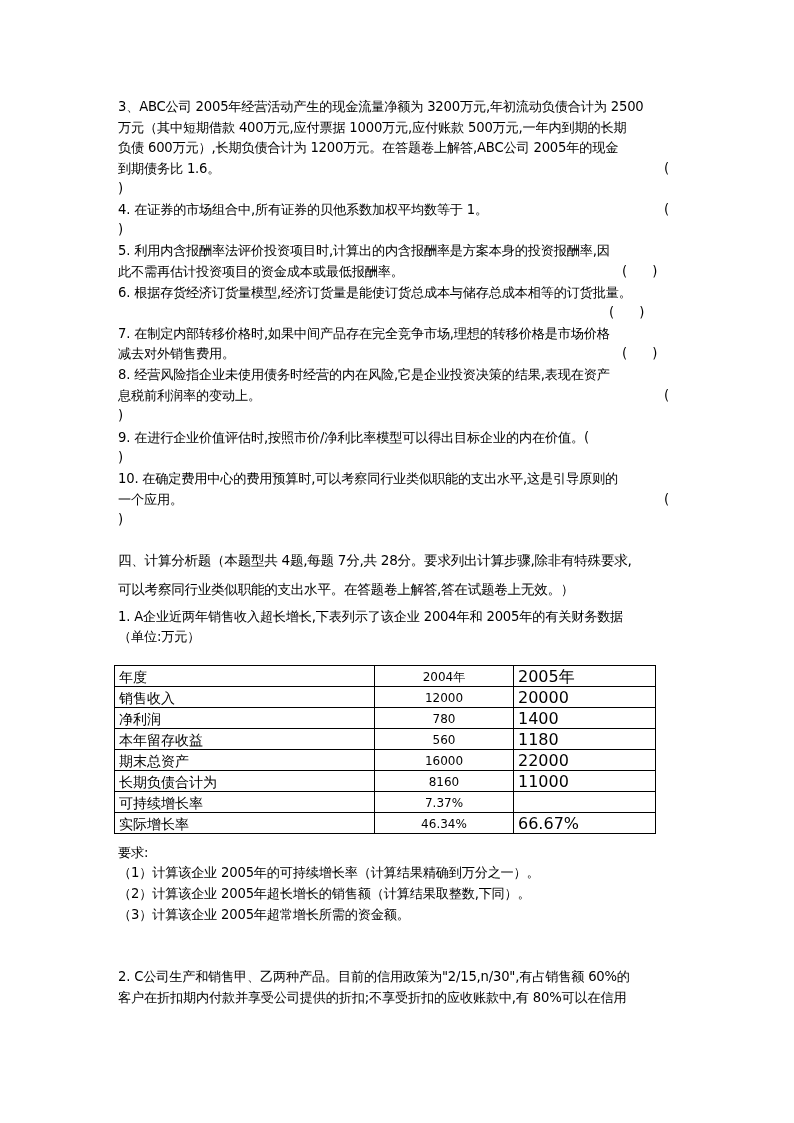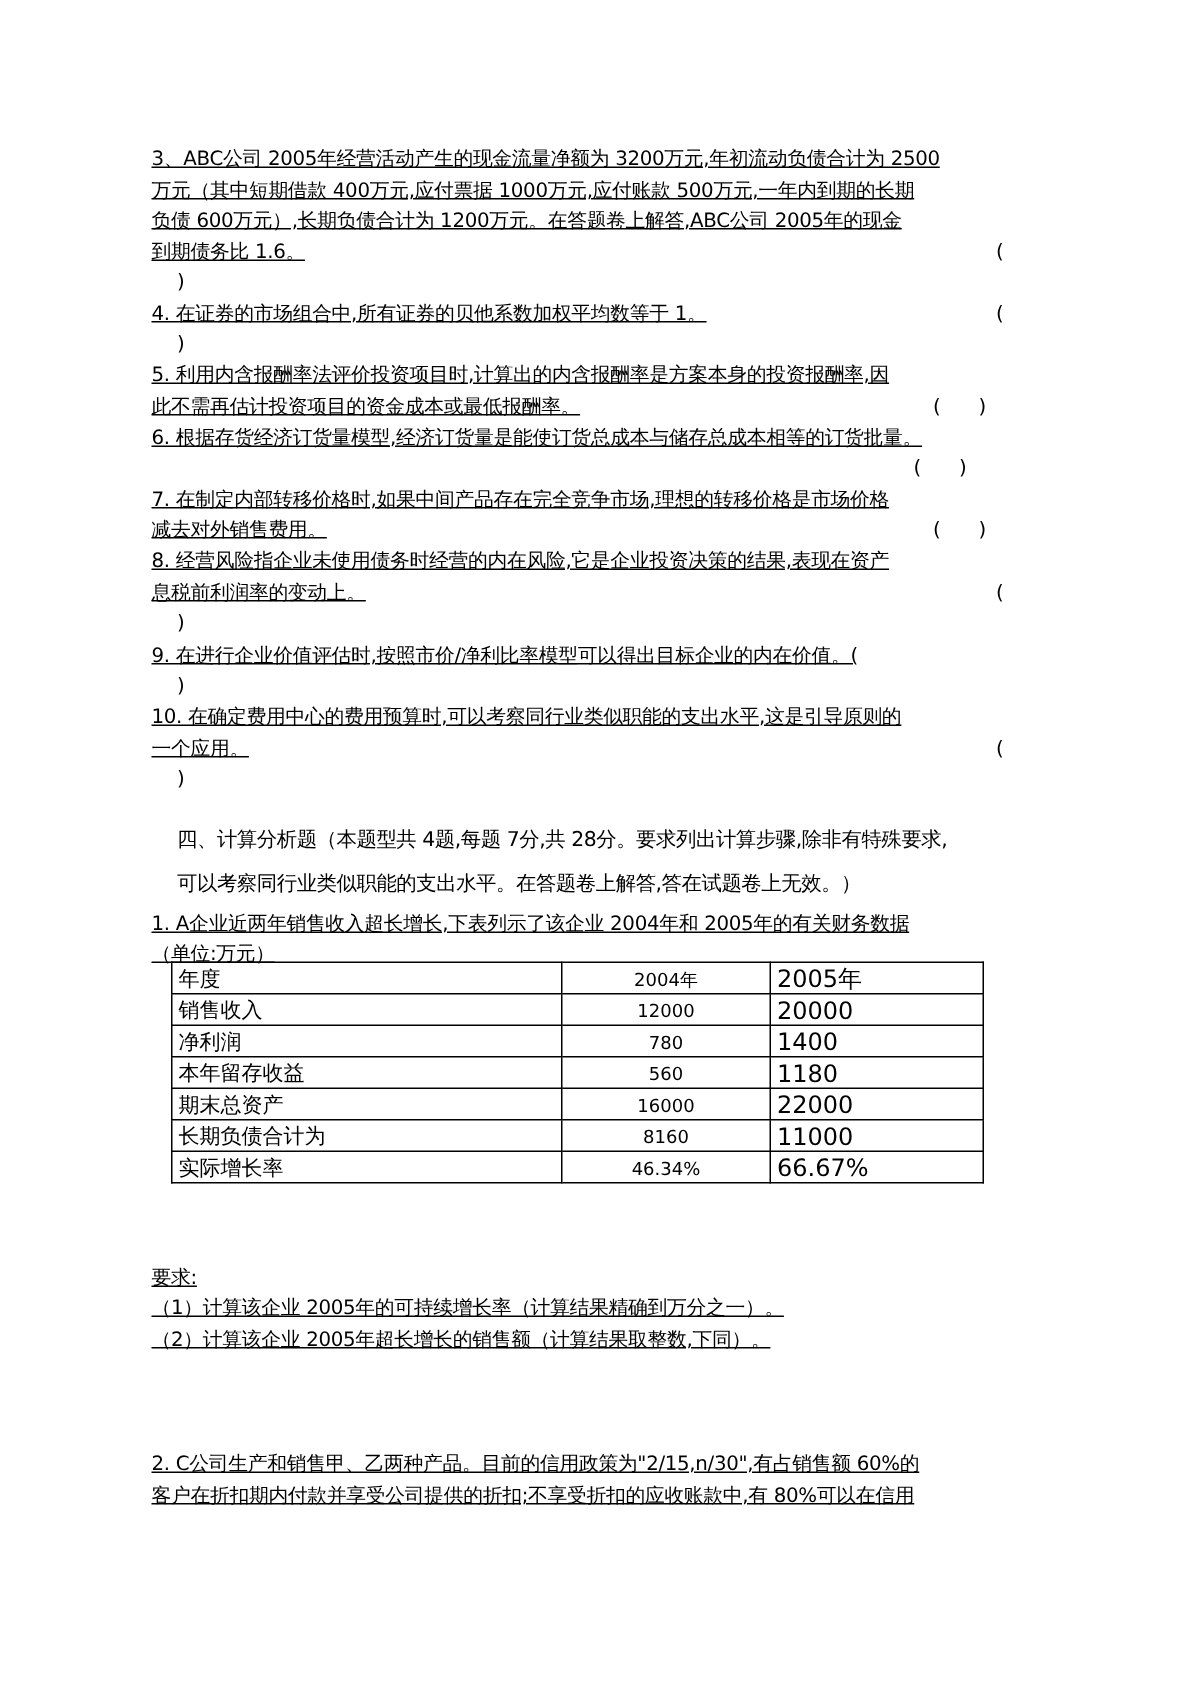--- a/index.html
+++ b/index.html
@@ -1,22 +1,22 @@
 <!DOCTYPE html>
 <html><head>
 <meta charset="utf-8">
 <style>
   html, body { margin: 0; padding: 0; background: #ffffff; }
   body { width: 794px; height: 1123px; position: relative; overflow: hidden;
          font-family: "DejaVu Sans", "Liberation Sans", sans-serif; color: #000; }
   .page { position: absolute; left: 0; top: 0; width: 794px; height: 1123px; }
-  .line { position: absolute; left: 101px; font-size: 13.2px; line-height: 20px; white-space: nowrap; letter-spacing: -0.2px; text-decoration: underline; }
+  .line { position: absolute; left: 118px; font-size: 13.2px; line-height: 20px; white-space: nowrap; letter-spacing: -0.2px; }
   .rparen { position: absolute; font-size: 13.2px; line-height: 20px; white-space: pre; }
   .heading { position: absolute; left: 118px; font-size: 13.6px; font-weight: normal; line-height: 22px; white-space: nowrap; letter-spacing: -0.3px; }
-  table.fin { position: absolute; left: 114px; top: 641px; border-collapse: collapse; font-size: 13px; padding-left: 40px; }
+  table.fin { position: absolute; left: 114px; top: 665px; border-collapse: collapse; font-size: 13px; padding-left: 40px; }
   table.fin td { border: 1px solid #000; height: 20px; padding: 0 4px; vertical-align: bottom; line-height: 18px; }
   table.fin td.c0 { width: 251px; font-size: 14px; }
   table.fin td.c1 { width: 130px; font-size: 12px; text-align: center; }
   table.fin td.c2 { width: 133px; font-size: 16px; }
 </style>
 </head>
 <body>
 
 <div class="page">
 
@@ -87,27 +87,33 @@
       <td class="c0">期末总资产</td>
       <td class="c1">16000</td>
       <td class="c2">22000</td>
     </tr>
     <tr>
       <td class="c0">长期负债合计为</td>
       <td class="c1">8160</td>
       <td class="c2">11000</td>
     </tr>
     <tr>
+      <td class="c0">可持续增长率</td>
+      <td class="c1">7.37%</td>
+      <td class="c2"></td>
+    </tr>
+    <tr>
       <td class="c0">实际增长率</td>
       <td class="c1">46.34%</td>
       <td class="c2">66.67%</td>
     </tr>
   </tbody>
     </table>
 
   <div class="line" style="top:843px">要求:</div>
   <div class="line" style="top:863px">（1）计算该企业 2005年的可持续增长率（计算结果精确到万分之一）。</div>
   <div class="line" style="top:884px">（2）计算该企业 2005年超长增长的销售额（计算结果取整数,下同）。</div>
+  <div class="line" style="top:905px">（3）计算该企业 2005年超常增长所需的资金额。</div>
 
   <div class="line" style="top:967px">2.   C公司生产和销售甲、乙两种产品。目前的信用政策为"2/15,n/30",有占销售额 60%的</div>
   <div class="line" style="top:988px">客户在折扣期内付款并享受公司提供的折扣;不享受折扣的应收账款中,有 80%可以在信用</div>
 
 </div>
 
 </body></html>

